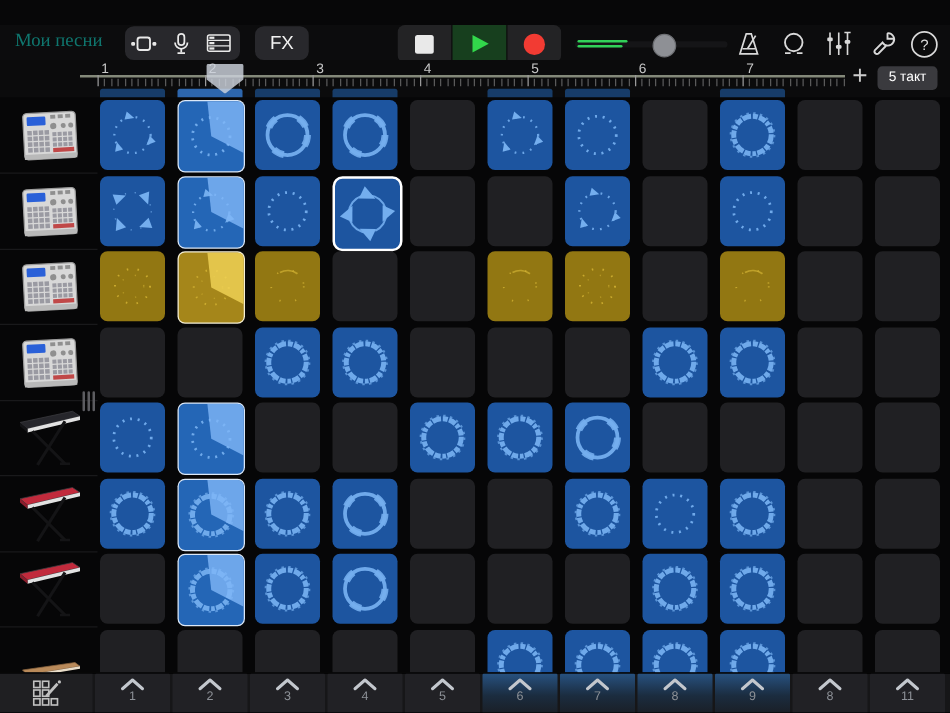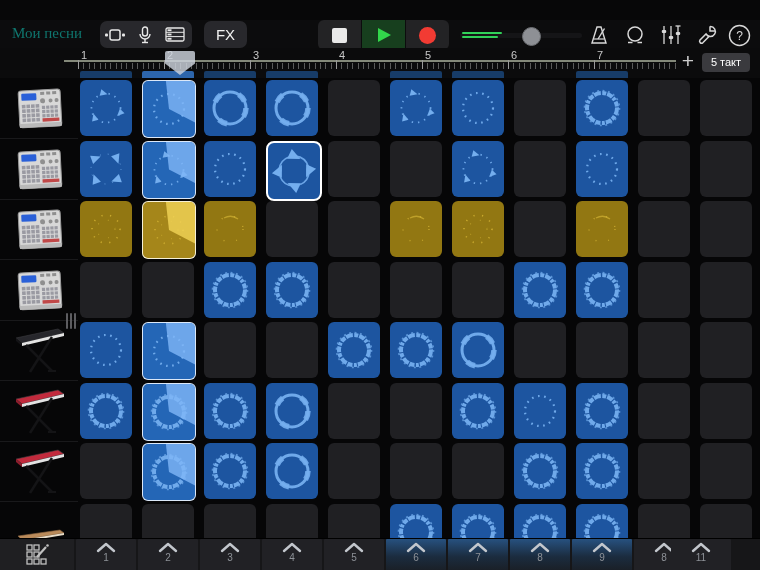--- a/index.html
+++ b/index.html
@@ -1033,21 +1033,21 @@
               <path d="M3 9 L11 2 L19 9" fill="none" stroke="#c3c7cd" stroke-width="2.4" stroke-linecap="round" stroke-linejoin="round"></path>
             </svg>
             <span class="num">9</span>
           </div>
         <div class="trigger" style="left:634px;">
             <svg width="22" height="11" viewBox="0 0 22 11" style="margin-top:3px;">
               <path d="M3 9 L11 2 L19 9" fill="none" stroke="#c3c7cd" stroke-width="2.4" stroke-linecap="round" stroke-linejoin="round"></path>
             </svg>
             <span class="num">8</span>
           </div>
-        <div class="trigger" style="left:671px;">
+        <div class="trigger" style="left:696px;">
             <svg width="22" height="11" viewBox="0 0 22 11" style="margin-top:3px;">
               <path d="M3 9 L11 2 L19 9" fill="none" stroke="#c3c7cd" stroke-width="2.4" stroke-linecap="round" stroke-linejoin="round"></path>
             </svg>
             <span class="num">11</span>
           </div>
       </div>
   </div>
 
 </div>
 

